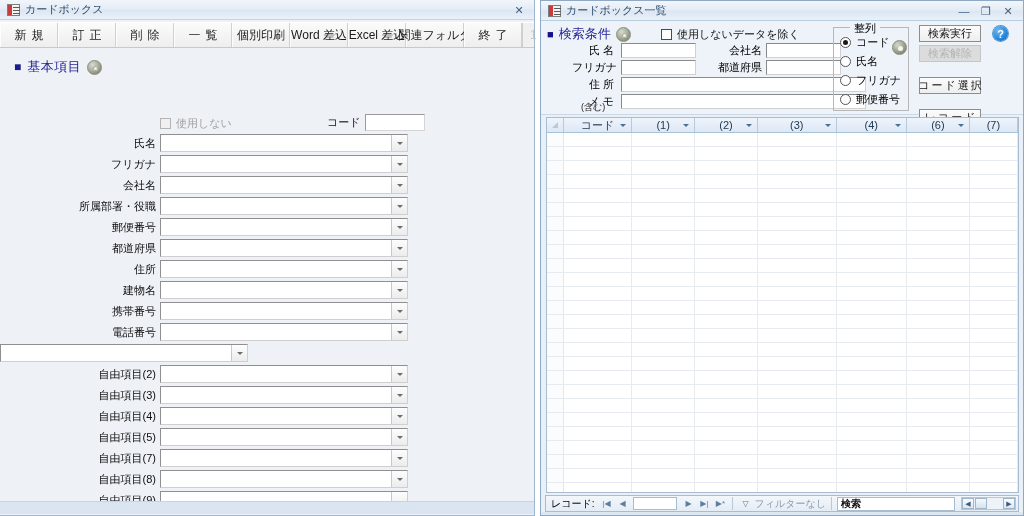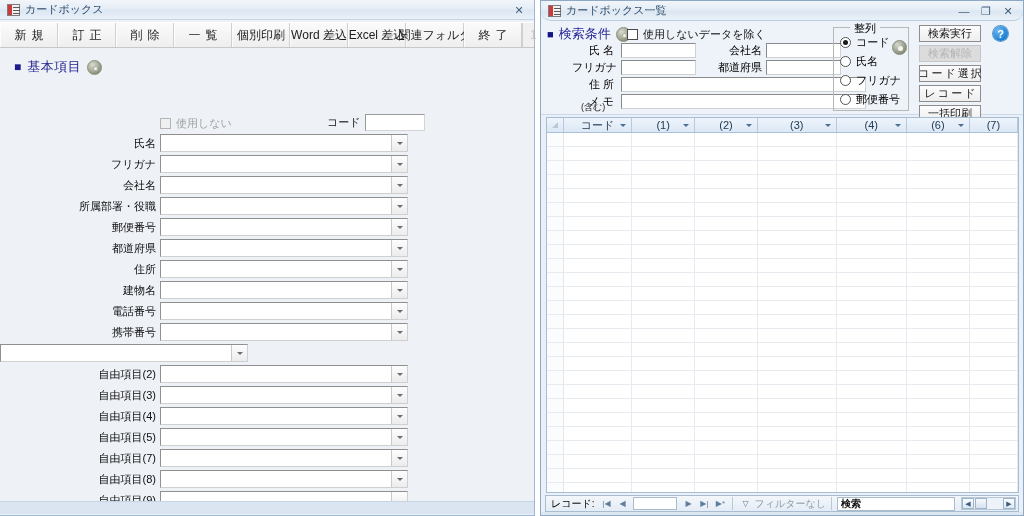--- a/index.html
+++ b/index.html
@@ -157,35 +157,35 @@
     position: absolute; left: 0; bottom: 0; width: 100%; height: 13px;
     background: #dbe5f1; border-top: 1px solid #c3d4e6;
   }
 
   
   #right-window {
     position: absolute; left: 540px; top: 0; width: 484px; height: 516px;
     background: #eaf0f8;
     border: 1px solid #8fa9c4;
   }
-  #right-window .titlebar { border-bottom: 1px solid #b9cde1; border-radius: 10px; }
+  #right-window .titlebar { border-bottom: 1px solid #b9cde1; }
   .search-panel {
     position: relative; height: 94px;
     background: #eef3f9;
     border-bottom: 1px solid #ccd9e8;
   }
   .search-head {
     position: absolute; left: 6px; top: 4px;
     display: flex; align-items: center; gap: 5px;
   }
   .search-head .sq { color: #12128a; font-size: 11px; }
   .search-head .txt { color: #1f1f93; font-size: 13px; }
   .use-chk {
     position: absolute; left: 86px; top: 6px;
-    display: flex; align-items: center; gap: 5px;
+    display: flex; align-items: center; gap: 5px; padding-left: 34px;
   }
   .use-chk .cb {
     width: 11px; height: 11px; background: #fff; border: 1px solid #4a4a4a;
   }
   .use-chk .lb { font-size: 11px; color: #111; white-space: nowrap; }
 
   .sfields { position: absolute; left: 0; top: 22px; width: 100%; }
   .sf-row { height: 15px; margin-bottom: 2px; display: flex; align-items: center; }
   .sf-lbl {
     width: 80px; text-align: right; padding-right: 4px;
@@ -238,21 +238,21 @@
   }
   .act-btn {
     width: 62px; height: 17px;
     background: linear-gradient(to bottom,#fcfcfc,#eeeeee);
     border: 1px solid #8d8d8d;
     font-size: 11px; color: #111;
     display: flex; align-items: center; justify-content: center;
     white-space: nowrap; cursor: default;
   }
   .act-btn.disabled { background: #dcdcdc; border-color: #c6c6c6; color: #b4b4b4; }
-  .act-btn.sp { letter-spacing: 2px; text-indent: 2px; }
+  .act-btn.sp { letter-spacing: 2px; text-indent: 2px; margin-top: 12px; }
   .right-help {
     position: absolute; left: 452px; top: 5px;
     width: 15px; height: 15px; border-radius: 50%;
     background: radial-gradient(circle at 35% 30%, #6fb8ef, #1a7fd4 70%, #0e63aa);
     color: #fff; font-size: 11px; font-weight: bold;
     display: flex; align-items: center; justify-content: center;
     box-shadow: 0 0 0 1px #5795c8;
   }
 
   
@@ -438,29 +438,29 @@
         </div>
         <div class="field-row">
           <div class="field-label">建物名</div>
           <div class="field-ctl">
               <div class="arrow-btn">
                 <i class="arrow-glyph"></i>
               </div>
             </div>
         </div>
         <div class="field-row">
+          <div class="field-label">携帯番号</div>
+          <div class="field-ctl">
+              <div class="arrow-btn">
+                <i class="arrow-glyph"></i>
+              </div>
+            </div>
+        </div>
+        <div class="field-row">
           <div class="field-label">電話番号</div>
-          <div class="field-ctl">
-              <div class="arrow-btn">
-                <i class="arrow-glyph"></i>
-              </div>
-            </div>
-        </div>
-        <div class="field-row">
-          <div class="field-label">携帯番号</div>
           <div class="field-ctl">
               <div class="arrow-btn">
                 <i class="arrow-glyph"></i>
               </div>
             </div>
         </div>
         <div class="field-row">
           <div class="field-ctl">
               <div class="arrow-btn">
                 <i class="arrow-glyph"></i>

